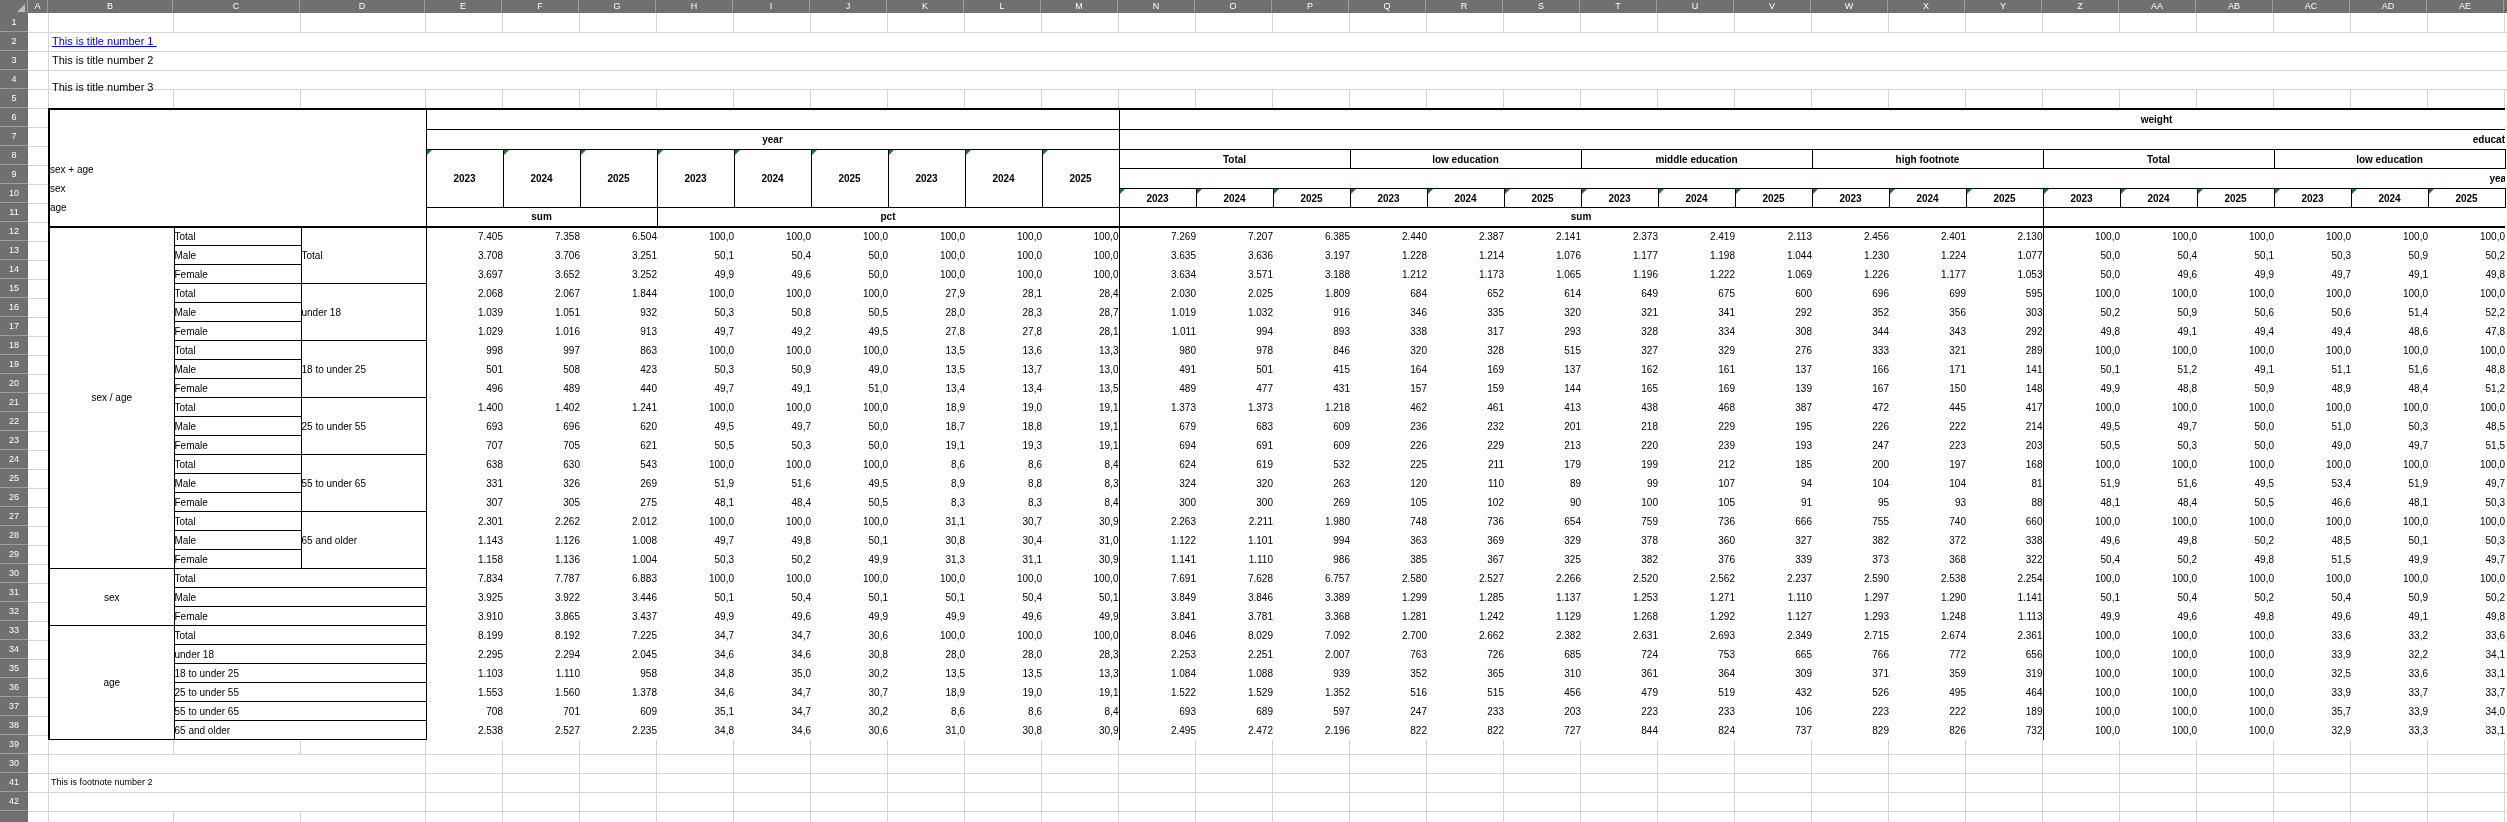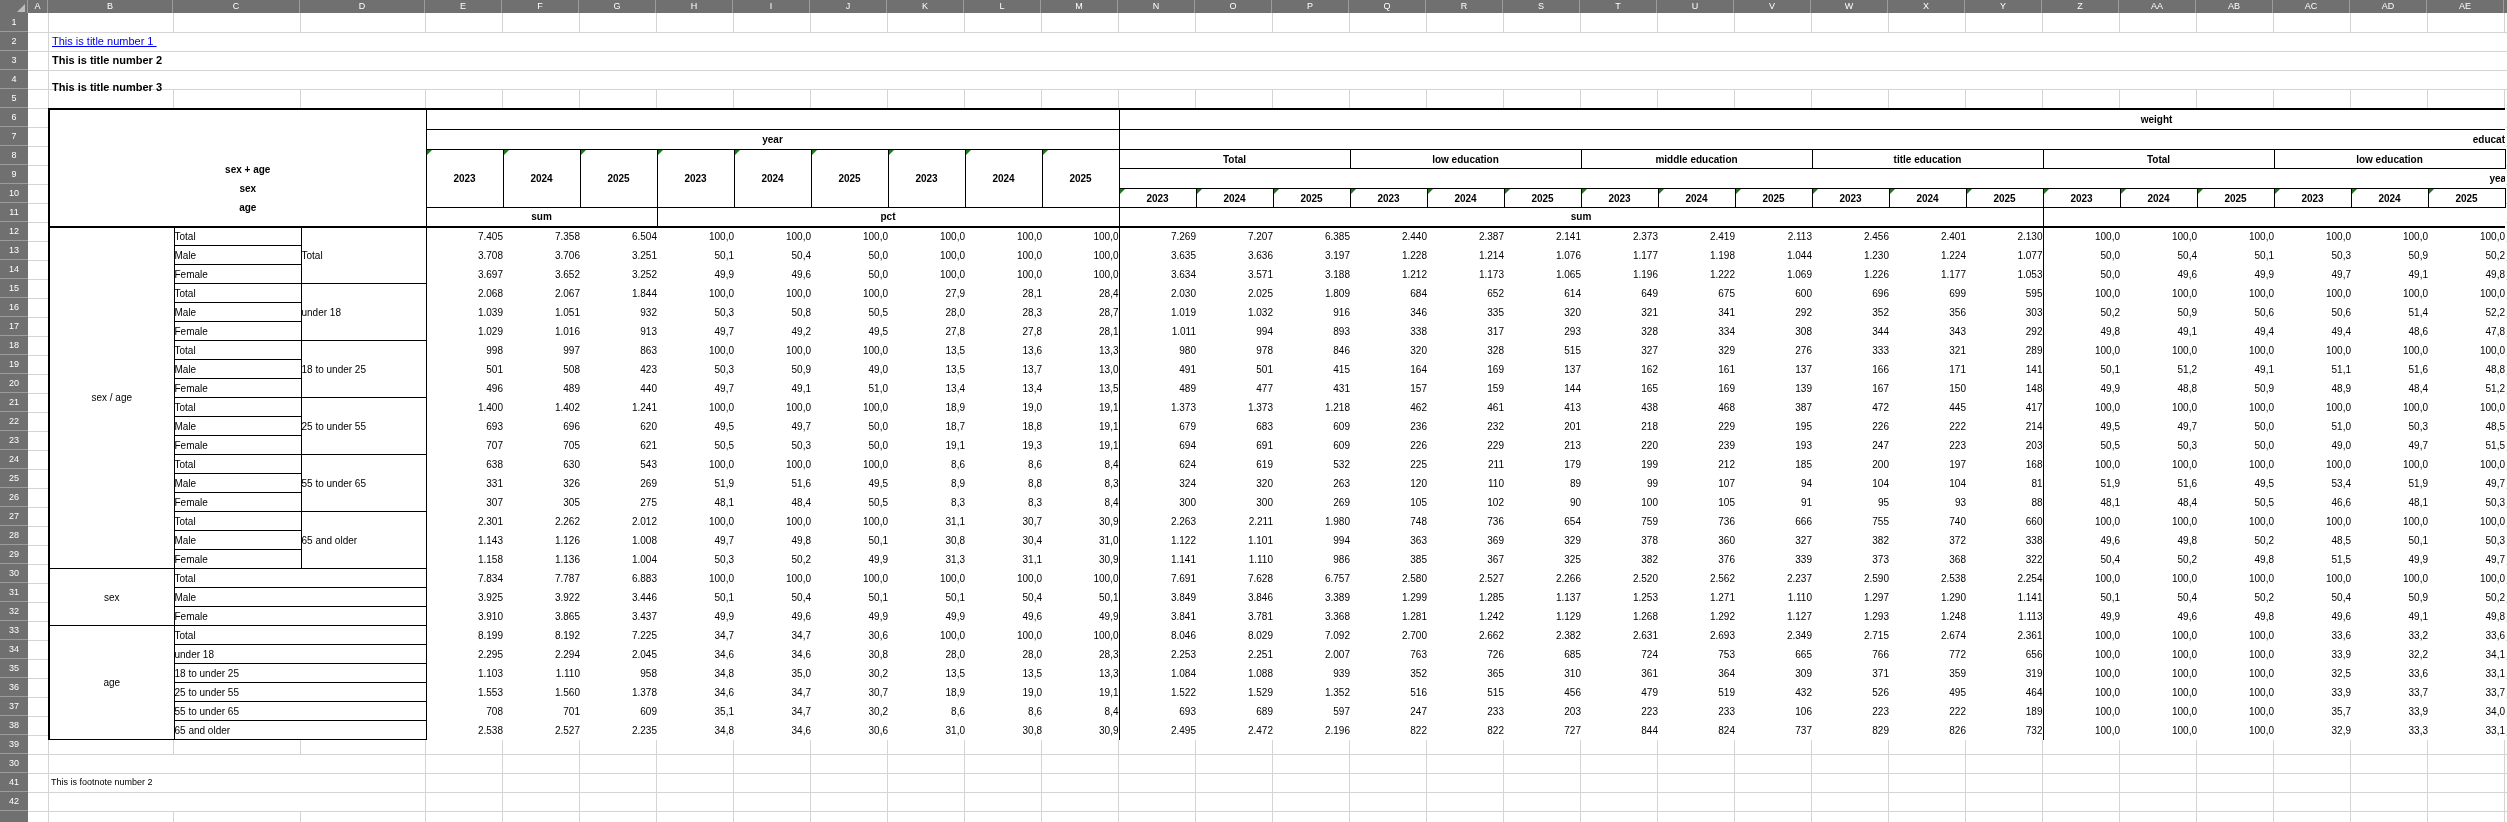--- a/index.html
+++ b/index.html
@@ -21,34 +21,34 @@
   .rowhdr .rh{height:19px;line-height:18px;font-size:9px;color:#fff;text-align:center;border-bottom:1px solid var(--hdrline);}
 
   
   .vline{position:absolute;width:1px;top:13px;height:809px;background:var(--grid);z-index:1;}
   .hline{position:absolute;height:1px;left:28px;right:0;background:var(--grid);z-index:3;}
   .mask{position:absolute;background:#fff;z-index:2;}
 
   
   .cell-text{position:absolute;z-index:5;line-height:19px;white-space:pre;}
   .title{left:52px;font-size:11px;}
-  .title.bold{font-weight:bold;}
+  .title.bold{font-weight:normal;}
   .link{color:var(--link);text-decoration:underline;}
   .footnote{left:51px;font-size:9px;}
 
   
   table.sheet{position:absolute;left:48px;top:108px;border-collapse:collapse;table-layout:fixed;background:#fff;z-index:5;}
   .sheet tr{height:19px;}
   .sheet td{padding:0;height:19px;font-size:10px;vertical-align:middle;overflow:hidden;white-space:nowrap;}
   .hc{border:1px solid var(--blk);font-weight:bold;text-align:center;}
   .bt{border-top:2px solid var(--blk);}
   .hb2{border-bottom:2px solid var(--blk) !important;}
   .noR{border-right:0 !important;text-align:center;}
   .stub{border:1px solid var(--blk);border-left-width:2px;border-top-width:2px;border-bottom:2px solid var(--blk);vertical-align:top;}
-  .stub-lines{padding-top:42px;text-align:center;font-weight:bold;padding-left:20px;}
+  .stub-lines{padding-top:42px;font-weight:normal;}
   .stub-lines div{height:19px;line-height:19px;}
   .yr{position:relative;}
   .tri{position:absolute;top:0;left:0;width:0;height:0;border-top:5px solid var(--tri);border-right:5px solid transparent;}
   .rel{position:relative;height:19px;line-height:19px;}
   .clip .rel{overflow:hidden;}
   .wt-label{position:absolute;left:1037px;transform:translateX(-50%);font-weight:bold;}
   .edu-label{position:absolute;right:-15px;font-weight:bold;}
   .yrband-label{position:absolute;right:-5px;font-weight:bold;}
   .sec{border:1px solid var(--blk);border-left-width:2px;text-align:center;vertical-align:middle;}
   .lbl{border:1px solid var(--blk);padding-left:4px;}
@@ -293,21 +293,21 @@
           <td class="hc yr" rowspan="3">2025<i class="tri"></i></td>
           <td class="hc yr" rowspan="3">2023<i class="tri"></i></td>
           <td class="hc yr" rowspan="3">2024<i class="tri"></i></td>
           <td class="hc yr" rowspan="3">2025<i class="tri"></i></td>
           <td class="hc yr" rowspan="3">2023<i class="tri"></i></td>
           <td class="hc yr" rowspan="3">2024<i class="tri"></i></td>
           <td class="hc yr" rowspan="3">2025<i class="tri"></i></td>
           <td class="hc" colspan="3">Total</td>
           <td class="hc" colspan="3">low education</td>
           <td class="hc" colspan="3">middle education</td>
-          <td class="hc" colspan="3">title education</td>
+          <td class="hc" colspan="3">high footnote</td>
           <td class="hc" colspan="3">Total</td>
           <td class="hc" colspan="3">low education</td>
         </tr>
       <tr>
         <td class="hc noR clip" colspan="18">
           <div class="rel">
               <span class="yrband-label">year</span>
             </div>
         </td>
       </tr>

